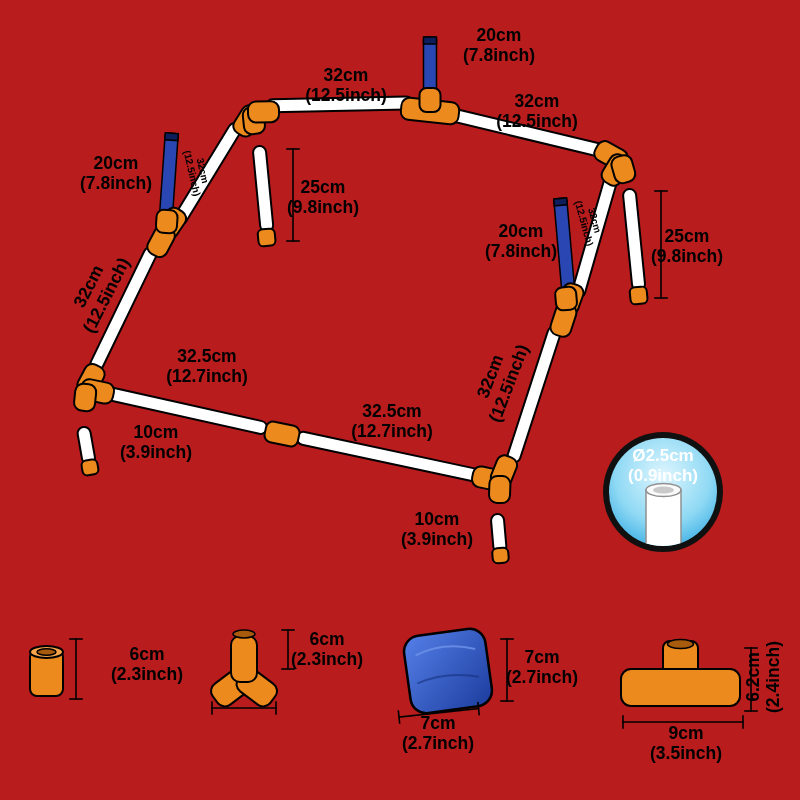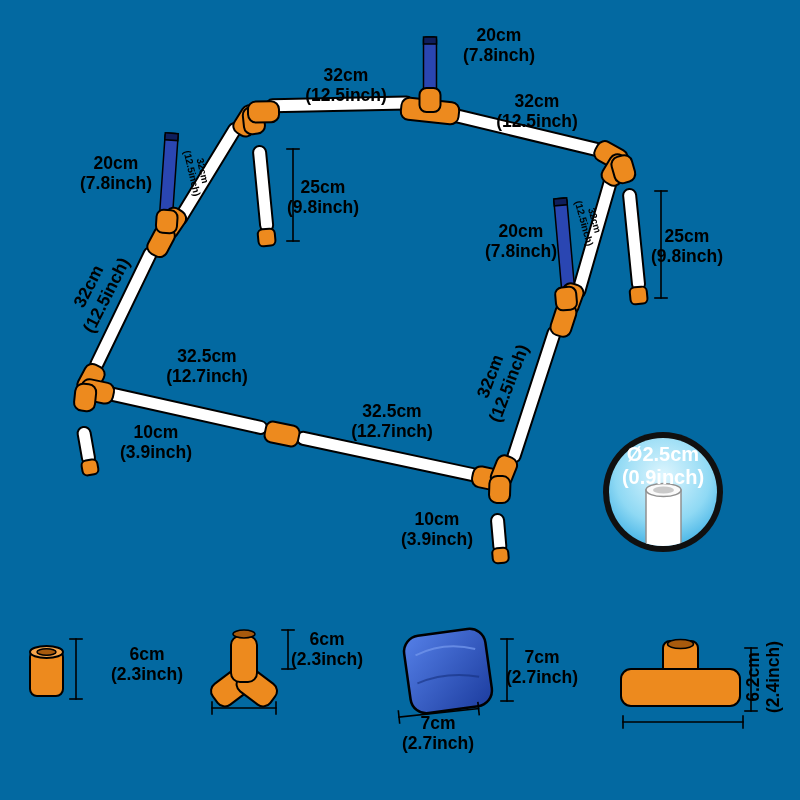--- a/index.html
+++ b/index.html
@@ -1,32 +1,32 @@
 <!DOCTYPE html>
 <html style="--orange: #ED8A1E; --blue-pipe: #2A46B2; --blue-cap: #0E1E5C; --bag-blue: #2E57C8; --inset-blue: #1E9FDE; --outline: #000000;"><head>
 <meta charset="utf-8">
 <style>
   *{box-sizing:border-box}
   html,body{margin:0;padding:0;background:#fff}
-  .stage{position:relative;width:800px;height:800px;overflow:hidden;background:#0369a1;
+  .stage{position:relative;width:800px;height:800px;overflow:hidden;background:#b91c1c;
          font-family:"Liberation Sans",sans-serif;}
   svg.canvas{position:absolute;left:0;top:0}
   
   .pipe{fill:#fff;stroke:#000;stroke-width:2}
   .fit{fill:var(--orange,#ED8A1E);stroke:#000;stroke-width:2}
   .fitTop{fill:#F6A54C;stroke:#000;stroke-width:2}
   .hole{fill:#A85A0D;stroke:#000;stroke-width:1.5}
   .bluepipe{fill:var(--blue-pipe,#2A46B2);stroke:#000;stroke-width:1.5}
   .bluecap{fill:var(--blue-cap,#0E1E5C);stroke:#000;stroke-width:1.5}
   .dim line{stroke:#000;stroke-width:1.6;stroke-linecap:square}
   
   .lbl{position:absolute;transform:translate(-50%,-50%);font-weight:bold;font-size:17.5px;
        line-height:1.13;color:#000;white-space:pre-line;text-align:center;width:max-content}
   .lbl.small{font-size:10px;line-height:1.05}
-  .lbl.white{color:#fff;font-size:20px;line-height:1.15}
+  .lbl.white{color:#fff;font-size:17px;line-height:1.15}
   .l-top-post{left:499px;top:46px}
   .l-rail-top-left{left:346px;top:86px}
   .l-rail-top-right{left:537px;top:112px}
   .l-left-post{left:116px;top:174px}
   .l-left-upper-small{left:197px;top:172px;transform:translate(-50%,-50%) rotate(77deg)}
   .l-left-leg{left:323px;top:198px}
   .l-right-leg{left:687px;top:247px}
   .l-left-lower{left:98px;top:291px;transform:translate(-50%,-50%) rotate(-63deg)}
   .l-right-post{left:521px;top:242px}
   .l-right-upper-small{left:589px;top:222px;transform:translate(-50%,-50%) rotate(75deg)}
@@ -281,16 +281,18 @@
 <div class="lbl white l-diameter">Ø2.5cm
 (0.9inch)</div>
 <div class="lbl l-coupler">6cm
 (2.3inch)</div>
 <div class="lbl l-corner-h">6cm
 (2.3inch)</div>
 <div class="lbl l-bag-h">7cm
 (2.7inch)</div>
 <div class="lbl l-bag-w">7cm
 (2.7inch)</div>
+<div class="lbl l-tee-w">9cm
+(3.5inch)</div>
 <div class="lbl l-tee-h">6.2cm
 (2.4inch)</div>
 
 </div>
 
 </body></html>

